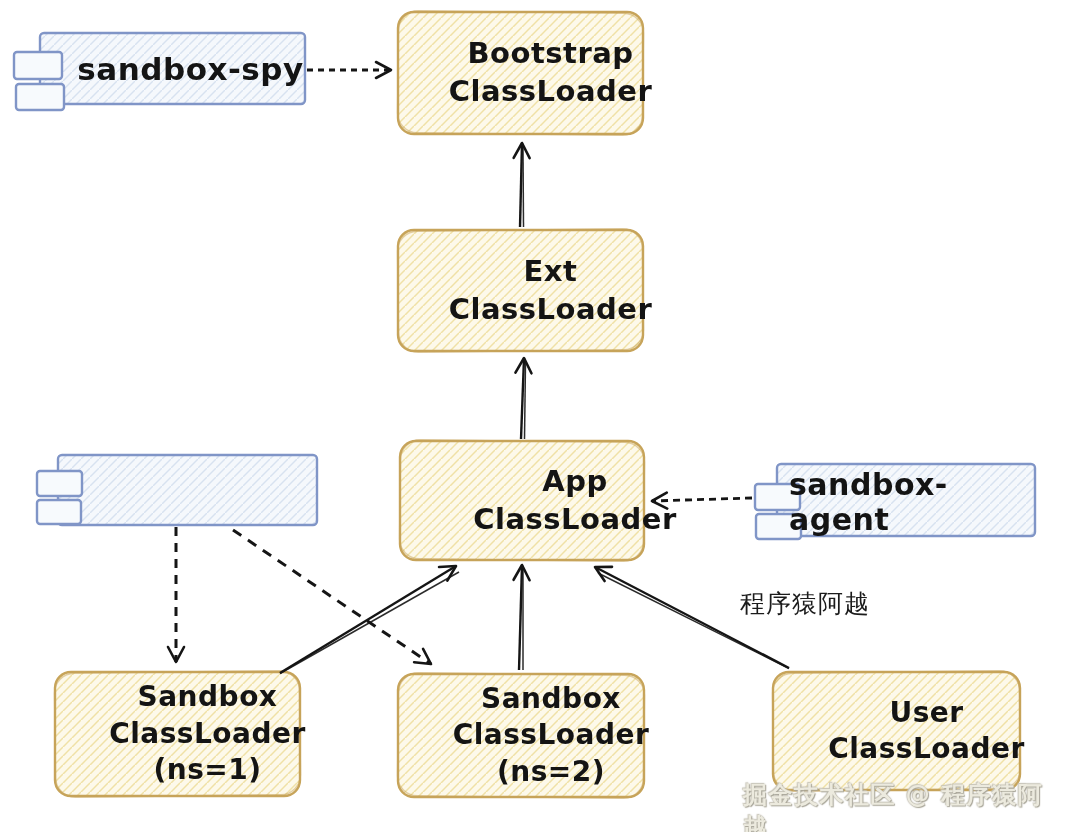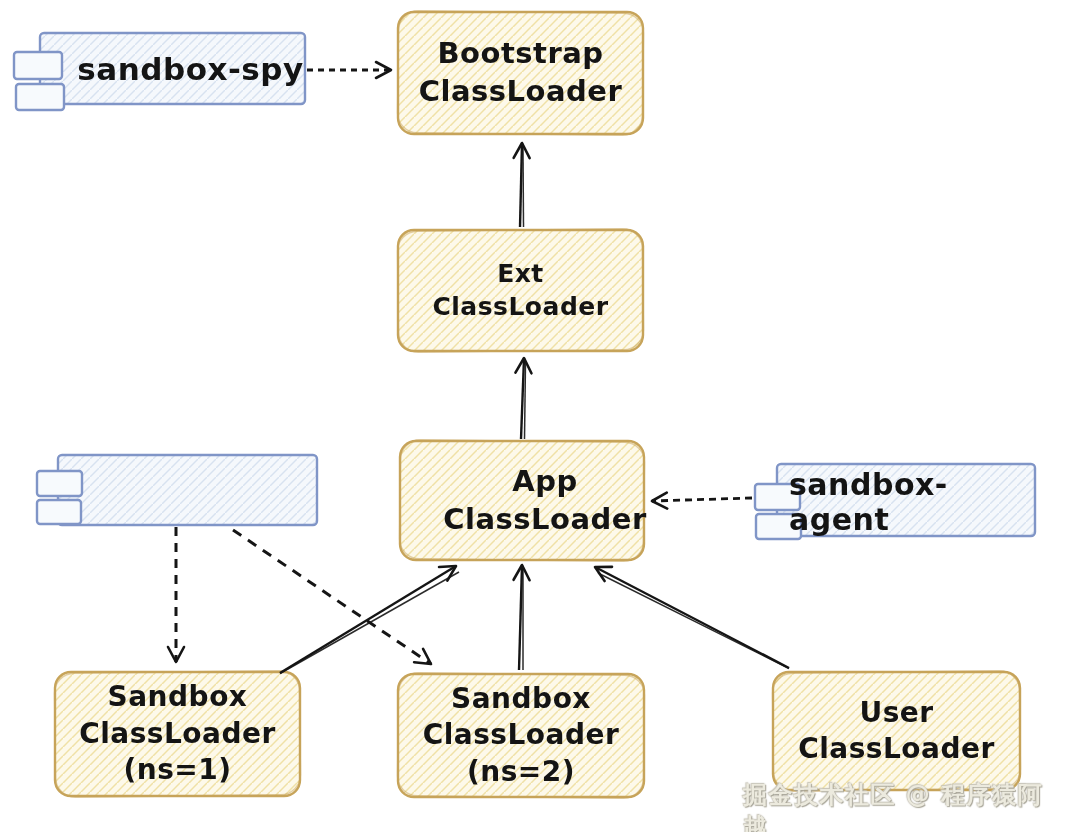--- a/index.html
+++ b/index.html
@@ -14,20 +14,21 @@
   .node-label{
     position:absolute;
     display:flex;align-items:center;justify-content:center;
     text-align:center;
     white-space:pre-line;
     font-weight:700;
     color:#141414;
     line-height:1.3;
     letter-spacing:0.5px;
     pointer-events:none;
+    margin-left:30px;
   }
   .comp-label{
     position:absolute;
     display:flex;align-items:center;justify-content:center;
     font-weight:700;
     color:#141414;
     letter-spacing:0.5px;
     pointer-events:none;
   }
   .annotation{
@@ -155,21 +156,21 @@
      app (solid diagonal, double-stroke) --&gt;
     <g>
       <line x1="789" y1="668" x2="595" y2="567" stroke="#151515" stroke-width="2.4" marker-end="url(#ah)"></line>
       <line x1="789" y1="668.5" x2="598" y2="573" stroke="#151515" stroke-width="1.5" opacity="0.9"></line>
     </g>
   </svg>
 
   <div class="node-label" style="left:398px;top:12px;width:245px;height:122px;font-size:29px;">Bootstrap
 ClassLoader</div>
 
-  <div class="node-label" style="left:398px;top:230px;width:245px;height:121px;font-size:25px;">Ext
+  <div class="node-label" style="left:398px;top:230px;width:245px;height:121px;font-size:29px;">Ext
 ClassLoader</div>
 
   <div class="node-label" style="left:400px;top:441px;width:244px;height:119px;font-size:29px;padding-left:23px;">App
 ClassLoader</div>
 
   <div class="node-label" style="left:55px;top:672px;width:245px;height:124px;font-size:28px;">Sandbox
 ClassLoader
 (ns=1)</div>
 
   <div class="node-label" style="left:398px;top:674px;width:246px;height:123px;font-size:28px;">Sandbox
@@ -177,16 +178,17 @@
 (ns=2)</div>
 
   <div class="node-label" style="left:773px;top:672px;width:247px;height:118px;font-size:28px;">User
 ClassLoader</div>
 
   <div class="comp-label" style="left:40px;top:33px;width:265px;height:71px;font-size:31px;padding-left:18px;">sandbox-spy</div>
 
 
   <div class="comp-label" style="left:777px;top:464px;width:258px;height:76px;font-size:30px;padding-left:12px;">sandbox-agent</div>
 
+  <div class="annotation" style="left:740px;top:587px;">程序猿阿越</div>
 
   <div class="watermark" style="left:728px;top:779px;margin-left:15px;">掘金技术社区 @ 程序猿阿越</div>
 
 </div>
 
 </body></html>

